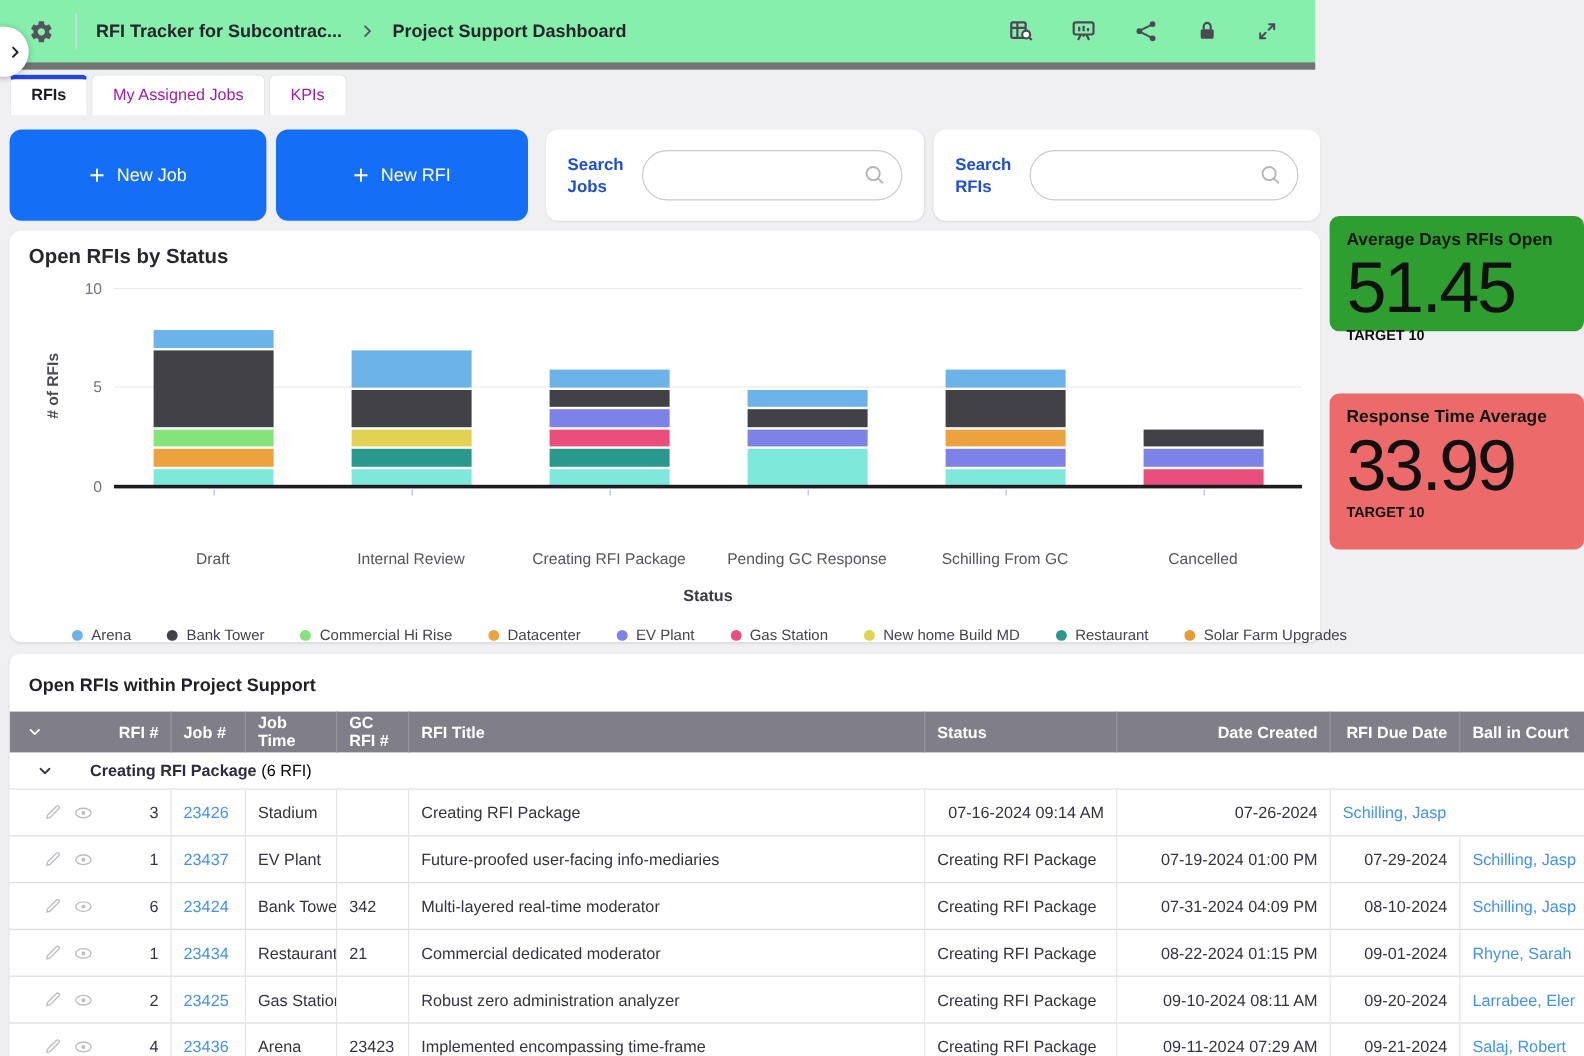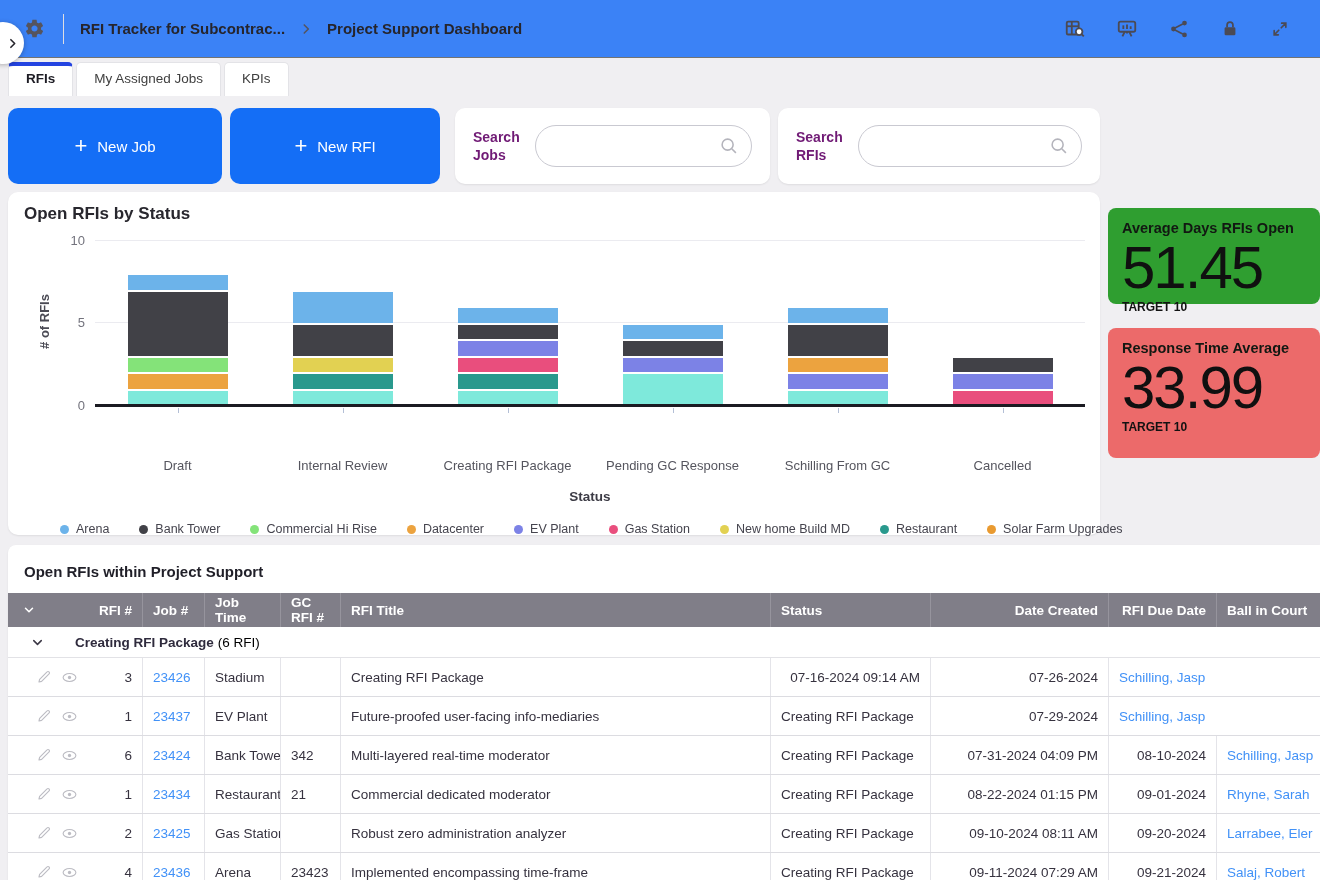--- a/index.html
+++ b/index.html
@@ -1,50 +1,50 @@
 <!DOCTYPE html>
 <html><head>
 <meta charset="utf-8">
 <style>
   *{box-sizing:border-box;margin:0;padding:0}
   html,body{width:1320px;height:880px;overflow:hidden;background:#f0eff2;
     font-family:"Liberation Sans",sans-serif;color:#36323f;}
 
   
-  .topbar{position:absolute;left:0;top:0;width:1320px;height:58px;background:#3b82f6;
-    border-bottom:1px solid #737373;display:flex;align-items:center;z-index:5;}
+  .topbar{position:absolute;left:0;top:0;width:1096px;height:58px;background:#86efac;
+    border-bottom:6px solid #737373;display:flex;align-items:center;z-index:5;}
   .gear-btn{margin-left:24px;color:#55545e;display:flex;cursor:pointer}
   .topbar-divider{width:1px;height:30px;background:#dddde2;margin:0 16px 0 18px}
   .crumb{font-size:15px;font-weight:bold;color:#26252c;white-space:nowrap}
   .crumb-sep{margin:0 14px;color:#55545e;display:flex}
   .top-icons{margin-left:auto;display:flex;align-items:center;gap:30px;padding-right:30px;color:#4b4a54}
   .top-icons>div{cursor:pointer;display:flex}
 
   .edge-handle{position:absolute;left:-18px;top:22px;width:42px;height:42px;border-radius:50%;
     background:#fff;box-shadow:0 1px 5px rgba(0,0,0,.28);z-index:6;display:flex;align-items:center;
     justify-content:flex-end;padding-right:5px;color:#26252c;cursor:pointer}
 
   
   .tab-bar{position:absolute;left:8px;top:62px;display:flex;gap:3px;z-index:2}
   .tab{background:#fff;border:1px solid #e3e3e7;border-bottom:none;border-radius:5px 5px 0 0;
-    height:34px;padding:8px 17px 0;font-size:13.5px;color:#404040;cursor:pointer;white-space:nowrap}
+    height:34px;padding:8px 17px 0;font-size:13.5px;color:#a21caf;cursor:pointer;white-space:nowrap}
   .tab.active{border-top:4px solid #2444e1;padding-top:5px;font-weight:bold;color:#1d1c24}
 
   
   .btn-new{position:absolute;top:108px;height:76px;border:none;border-radius:10px;background:#146ef6;
     color:#fff;font-size:15px;font-family:inherit;display:flex;align-items:center;justify-content:center;
     gap:10px;cursor:pointer}
   .btn-new .plus{font-size:22px;font-weight:300;line-height:1}
   #btn-new-job{left:8px;width:214px}
   #btn-new-rfi{left:230px;width:210px}
   .search-card{position:absolute;top:108px;height:76px;background:#fff;border-radius:10px;
     box-shadow:0 1px 2px rgba(0,0,0,.08);display:flex;align-items:center;padding:0 18px}
   #search-jobs-card{left:455px;width:315px}
   #search-rfis-card{left:778px;width:322px}
-  .search-label{font-size:14px;font-weight:bold;color:#701a75;width:52px;line-height:1.3}
+  .search-label{font-size:14px;font-weight:bold;color:#1d4ed8;width:52px;line-height:1.3}
   .search-wrap{position:relative;flex:1;margin-left:10px}
   .search-wrap input{width:100%;height:42px;border:1.5px solid #c9c9d1;border-radius:21px;
     padding:0 40px 0 16px;font-size:14px;font-family:inherit;color:#36323f;background:#fff;outline:none}
   .search-wrap .mag{position:absolute;right:12px;top:10px;color:#b4b4bc}
 
   
   .chart-card{position:absolute;left:8px;top:192px;width:1092px;height:343px;background:#fff;
     border-radius:10px;box-shadow:0 1px 2px rgba(0,0,0,.08)}
   .chart-title{position:absolute;left:16px;top:12px;font-size:17px;font-weight:bold;color:#28272e}
   .ylabel{position:absolute;left:-14px;top:122px;width:100px;text-align:center;font-size:13px;
@@ -62,21 +62,21 @@
   .xcat{flex:1;text-align:center;font-size:13px;color:#55555e}
   .xlabel{position:absolute;left:87px;top:297px;width:990px;text-align:center;font-size:13.5px;
     font-weight:bold;color:#3c3b45}
   .legend{position:absolute;left:52px;top:330px}
   .legend-row{display:flex;gap:30px;margin-bottom:7px}
   .legend-item{display:flex;align-items:center;gap:7px;font-size:12.5px;color:#45444e;cursor:pointer;white-space:nowrap}
   .dot{width:9px;height:9px;border-radius:50%;flex:none}
 
   
   .kpi{position:absolute;left:1108px;width:212px;border-radius:8px;padding:12px 14px;cursor:pointer}
-  #kpi-0{top:208px;height:96px}
+  #kpi-0{top:180px;height:96px}
   #kpi-1{top:328px;height:130px}
   .kpi-title{font-size:14.5px;font-weight:bold;color:#121812}
   .kpi-value{font-size:60px;line-height:1.03;letter-spacing:-2px;color:#101010;margin-top:1px}
   .kpi-target{font-size:12px;font-weight:bold;color:#121212;margin-top:1px}
 
   
   .table-card{position:absolute;left:8px;top:545px;width:1312px;height:335px;background:#fff;
     border-radius:8px 0 0 0;box-shadow:0 1px 2px rgba(0,0,0,.08);overflow:hidden}
   .table-title{padding:18px 16px 13px;font-size:15px;font-weight:bold;color:#201f28}
   .t-grid{display:grid;grid-template-columns:134px 62px 76px 60px 430px 160px 178px 108px 1fr}
@@ -413,20 +413,21 @@
           </span>
           <span>1</span>
         </div>
         <div>
           <a class="link">23437</a>
         </div>
         <div>EV Plant</div>
         <div></div>
         <div>Future-proofed user-facing info-mediaries</div>
         <div>Creating RFI Package</div>
+        <div class="right">07-19-2024 01:00 PM</div>
         <div class="right">07-29-2024</div>
         <div>
           <a class="link">Schilling, Jasp</a>
         </div>
       </div>
       <div class="t-grid t-row">
         <div>
           <span class="row-icons">
             <span>
               <svg width="16" height="16" viewBox="0 0 24 24" fill="none" stroke="currentColor" stroke-width="1.7" stroke-linejoin="round">

